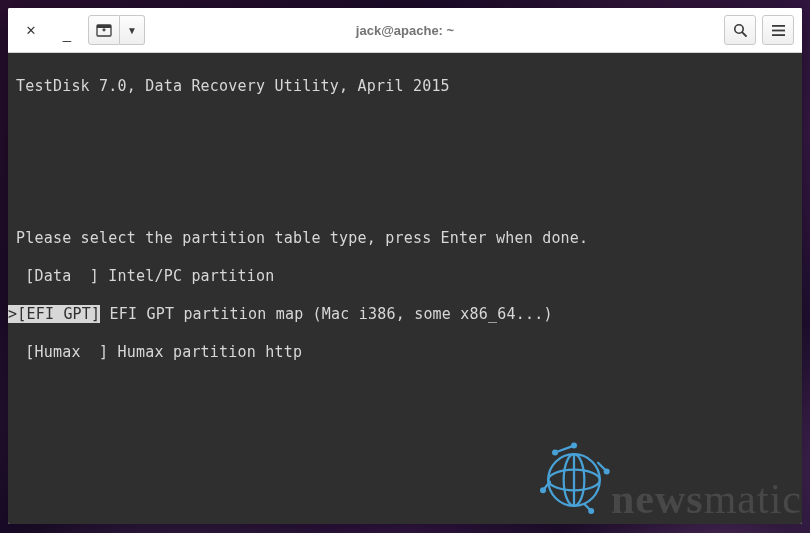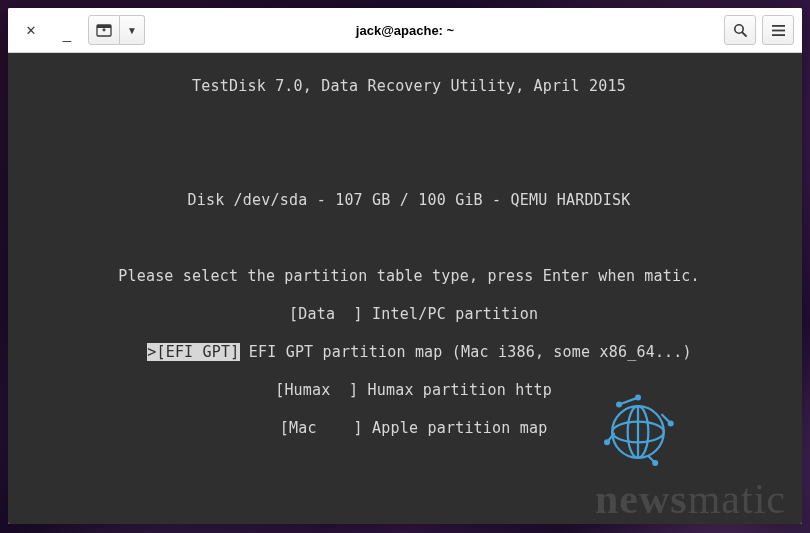--- a/index.html
+++ b/index.html
@@ -12,45 +12,45 @@
   .window{
     position:absolute;left:8px;top:8px;width:794px;height:516px;
     background:#fff;border-radius:2px;box-shadow:0 8px 30px rgba(0,0,0,.5);
     display:flex;flex-direction:column;overflow:hidden;
   }
   .titlebar{
     height:44px;flex:0 0 44px;background:#fff;border-bottom:1px solid #d3d3d3;
     display:flex;align-items:center;position:relative;
   }
   .tb-left,.tb-right{display:flex;align-items:center;gap:6px;padding:0 8px;}
-  .tb-title{position:absolute;left:0;right:0;text-align:center;font-weight:600;font-size:13px;color:#000000;pointer-events:none;}
+  .tb-title{position:absolute;left:0;right:0;text-align:center;font-weight:600;font-size:13px;color:#737373;pointer-events:none;}
   .tb-btn{
     width:30px;height:28px;border:1px solid #c9c9c9;border-radius:3px;
     background:linear-gradient(#fdfdfd,#efefef);
     display:flex;align-items:center;justify-content:center;cursor:pointer;
     font-size:14px;color:#3a3a3a;
   }
   .tb-btn.flat{border:none;background:transparent;}
   .tb-split{display:flex;}
   .tb-split .tb-btn:first-child{border-top-right-radius:0;border-bottom-right-radius:0;}
   .tb-split .tb-btn:last-child{border-top-left-radius:0;border-bottom-left-radius:0;border-left:none;width:24px;}
   .tb-right{margin-left:auto;}
   
   .term{
     flex:1 1 auto;background:#2f2f2f;color:#d7d7d7;
     font-family:"DejaVu Sans Mono","Liberation Mono",Menlo,Consolas,monospace;
     font-size:15px;line-height:19px;letter-spacing:0.2px;
     padding:5px 0 0 0;white-space:pre;overflow:hidden;
   }
-  .line{padding:0 0 0 8px;text-align:center;}
+  .line{padding:0 0 0 8px;}
   .sel{background:#d7d7d7;color:#2f2f2f;display:inline;}
   
   .watermark{
-    position:absolute;right:24px;bottom:10px;display:flex;align-items:flex-start;
-    pointer-events:none;opacity:.95;flex-direction:column;
+    position:absolute;right:8px;bottom:10px;display:flex;align-items:flex-end;
+    pointer-events:none;opacity:.95;
   }
   .wm-text{font-family:Georgia,"Times New Roman",serif;font-size:42px;color:#4a4a4a;letter-spacing:1px;}
   .wm-text b{font-weight:700;}
   .wm-glyph{margin-right:-6px;}
 </style>
 </head>
 <body>
 
 <div class="window">
 
@@ -93,27 +93,25 @@
           <rect x="1" y="10.2" width="13" height="1.8" fill="#3a3a3a"></rect>
         </svg>
       </div>
     </div>
   </div>
 
   <div class="term">
 <div class="line">TestDisk 7.0, Data Recovery Utility, April 2015</div>
 <div class="line"> </div>
 <div class="line"> </div>
-<div class="line">Disk /dev/sda - 107 GB / 100 GiB - QEMU HARDDISK</div>
 <div class="line"> </div>
-<div class="line">Please select the partition table type, press Enter when matic.</div>
+<div class="line">Please select the partition table type, press Enter when done.</div>
 <div class="line"> [Data  ] Intel/PC partition</div>
-<div class="line" style="padding-left:16px;margin-left:13px;"><span class="sel">&gt;[EFI GPT]</span><span> EFI GPT partition map (Mac i386, some x86_64...)</span></div>
+<div class="line" style="padding-left:0;"><span class="sel">&gt;[EFI GPT]</span><span> EFI GPT partition map (Mac i386, some x86_64...)</span></div>
 <div class="line"> [Humax  ] Humax partition http</div>
-<div class="line"> [Mac    ] Apple partition map</div>
 
 
 
 
 
 
 
 
 
   </div>

